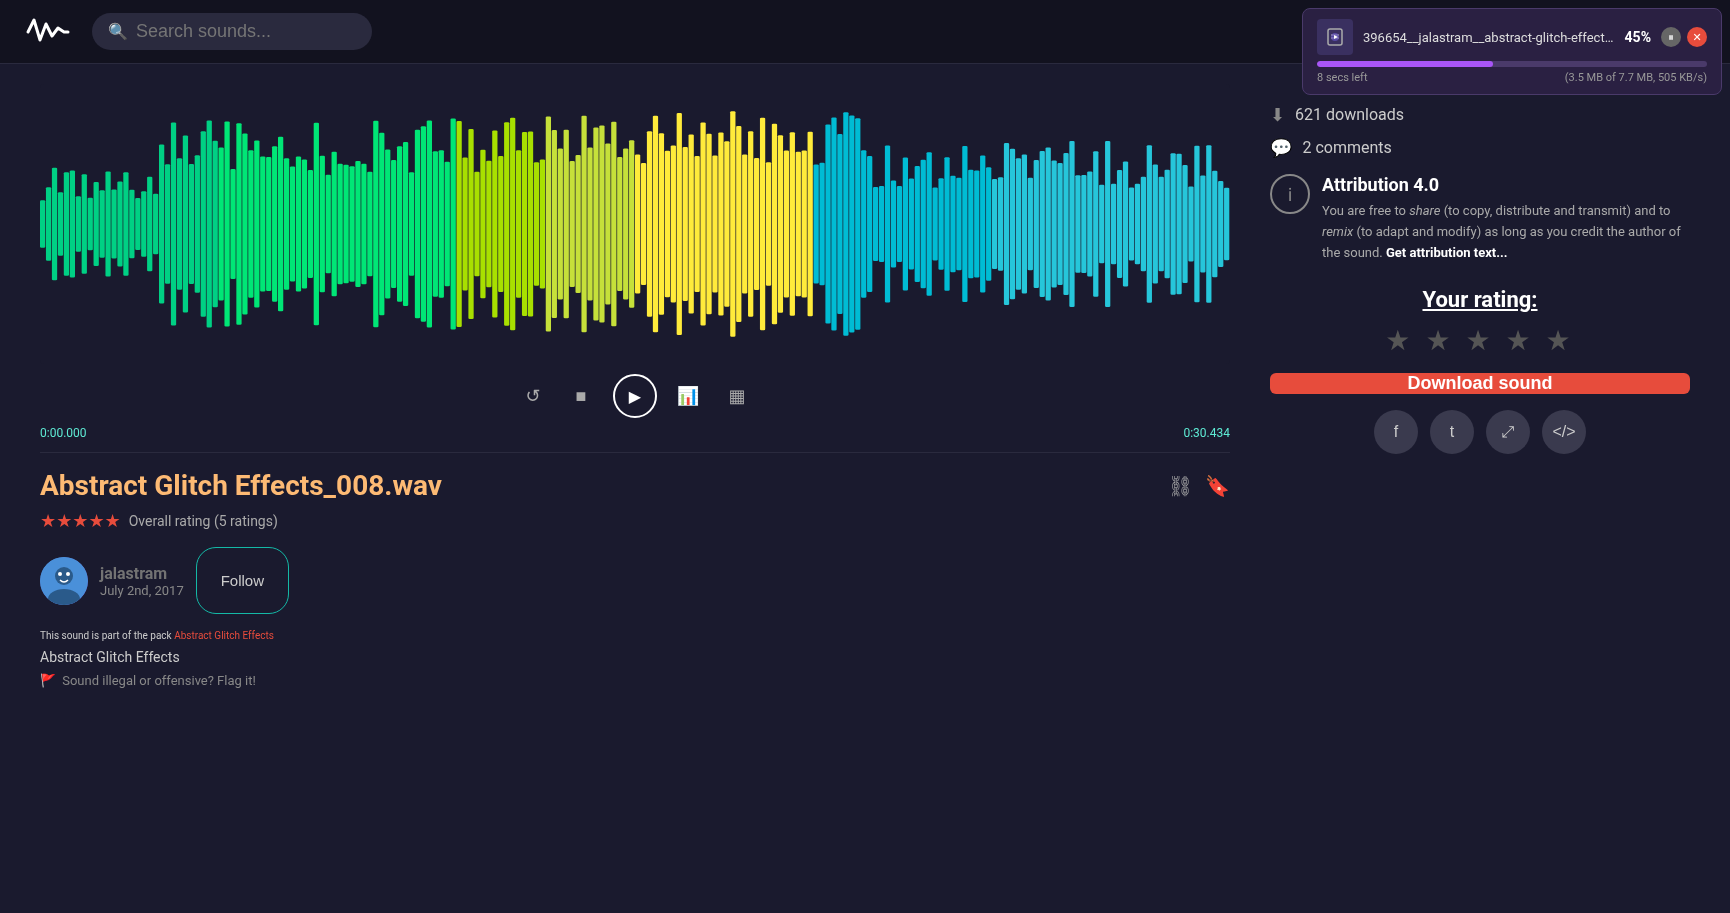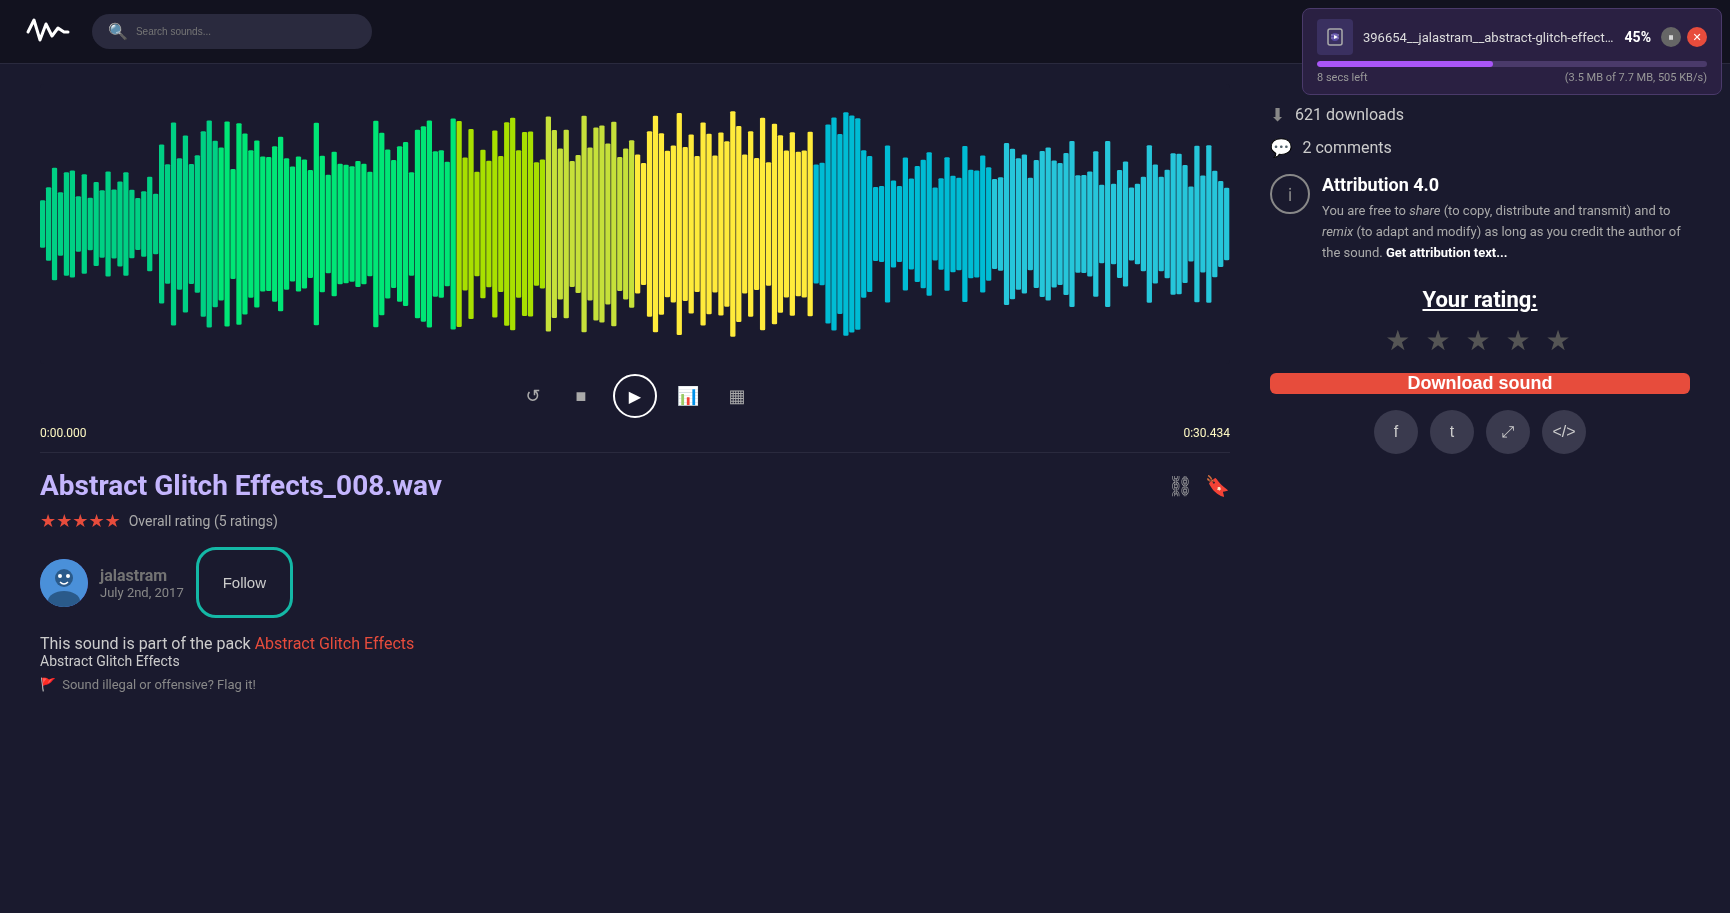--- a/index.html
+++ b/index.html
@@ -33,21 +33,21 @@
       background: #2a2a3e;
       border-radius: 20px;
       padding: 8px 16px;
       width: 280px;
       gap: 8px;
     }
     .search-bar input {
       background: none;
       border: none;
       color: #eab308;
-      font-size: 10px;
+      font-size: 18px;
       outline: none;
       width: 100%;
     }
     .nav-links {
       display: flex;
       align-items: center;
       margin-left: auto;
       gap: 24px;
     }
     .nav-links a {
@@ -192,37 +192,37 @@
       display: flex;
       align-items: center;
       justify-content: center;
     }
 
     
     .timeline {
       display: flex;
       justify-content: space-between;
       font-size: 12px;
-      color: #fef9c3;
+      color: #5eead4;
       padding: 4px 0 12px;
       border-bottom: 1px solid #2a2a3e;
       margin-bottom: 16px;
     }
 
     
     .sound-title-row {
       display: flex;
       align-items: center;
       justify-content: space-between;
       margin-bottom: 8px;
     }
     .sound-title {
       font-size: 28px;
       font-weight: bold;
-      color: #c4b5fd;
+      color: #fdba74;
     }
     .sound-actions {
       display: flex;
       gap: 12px;
     }
     .action-icon {
       color: #aaa;
       font-size: 20px;
       cursor: pointer;
       background: none;
@@ -264,32 +264,33 @@
       font-size: 16px;
       font-weight: bold;
       text-decoration: none;
     }
     .author-date {
       color: #888;
       font-size: 13px;
     }
     .follow-btn {
       background: transparent;
-      border: 3px solid #14b8a6;
+      border: 1px solid #14b8a6;
       border-radius: 20px;
       color: #ccc;
       padding: 24px 24px;
       font-size: 15px;
       cursor: pointer;
     }
 
     
     .pack-info {
       color: #ccc;
-      font-size: 16px;
+      font-size: 10px;
+      margin-bottom: 8px;
     }
     .pack-link {
       color: #e74c3c;
       text-decoration: none;
     }
     .pack-name {
       color: #ccc;
       font-size: 14px;
       margin-bottom: 8px;
     }

